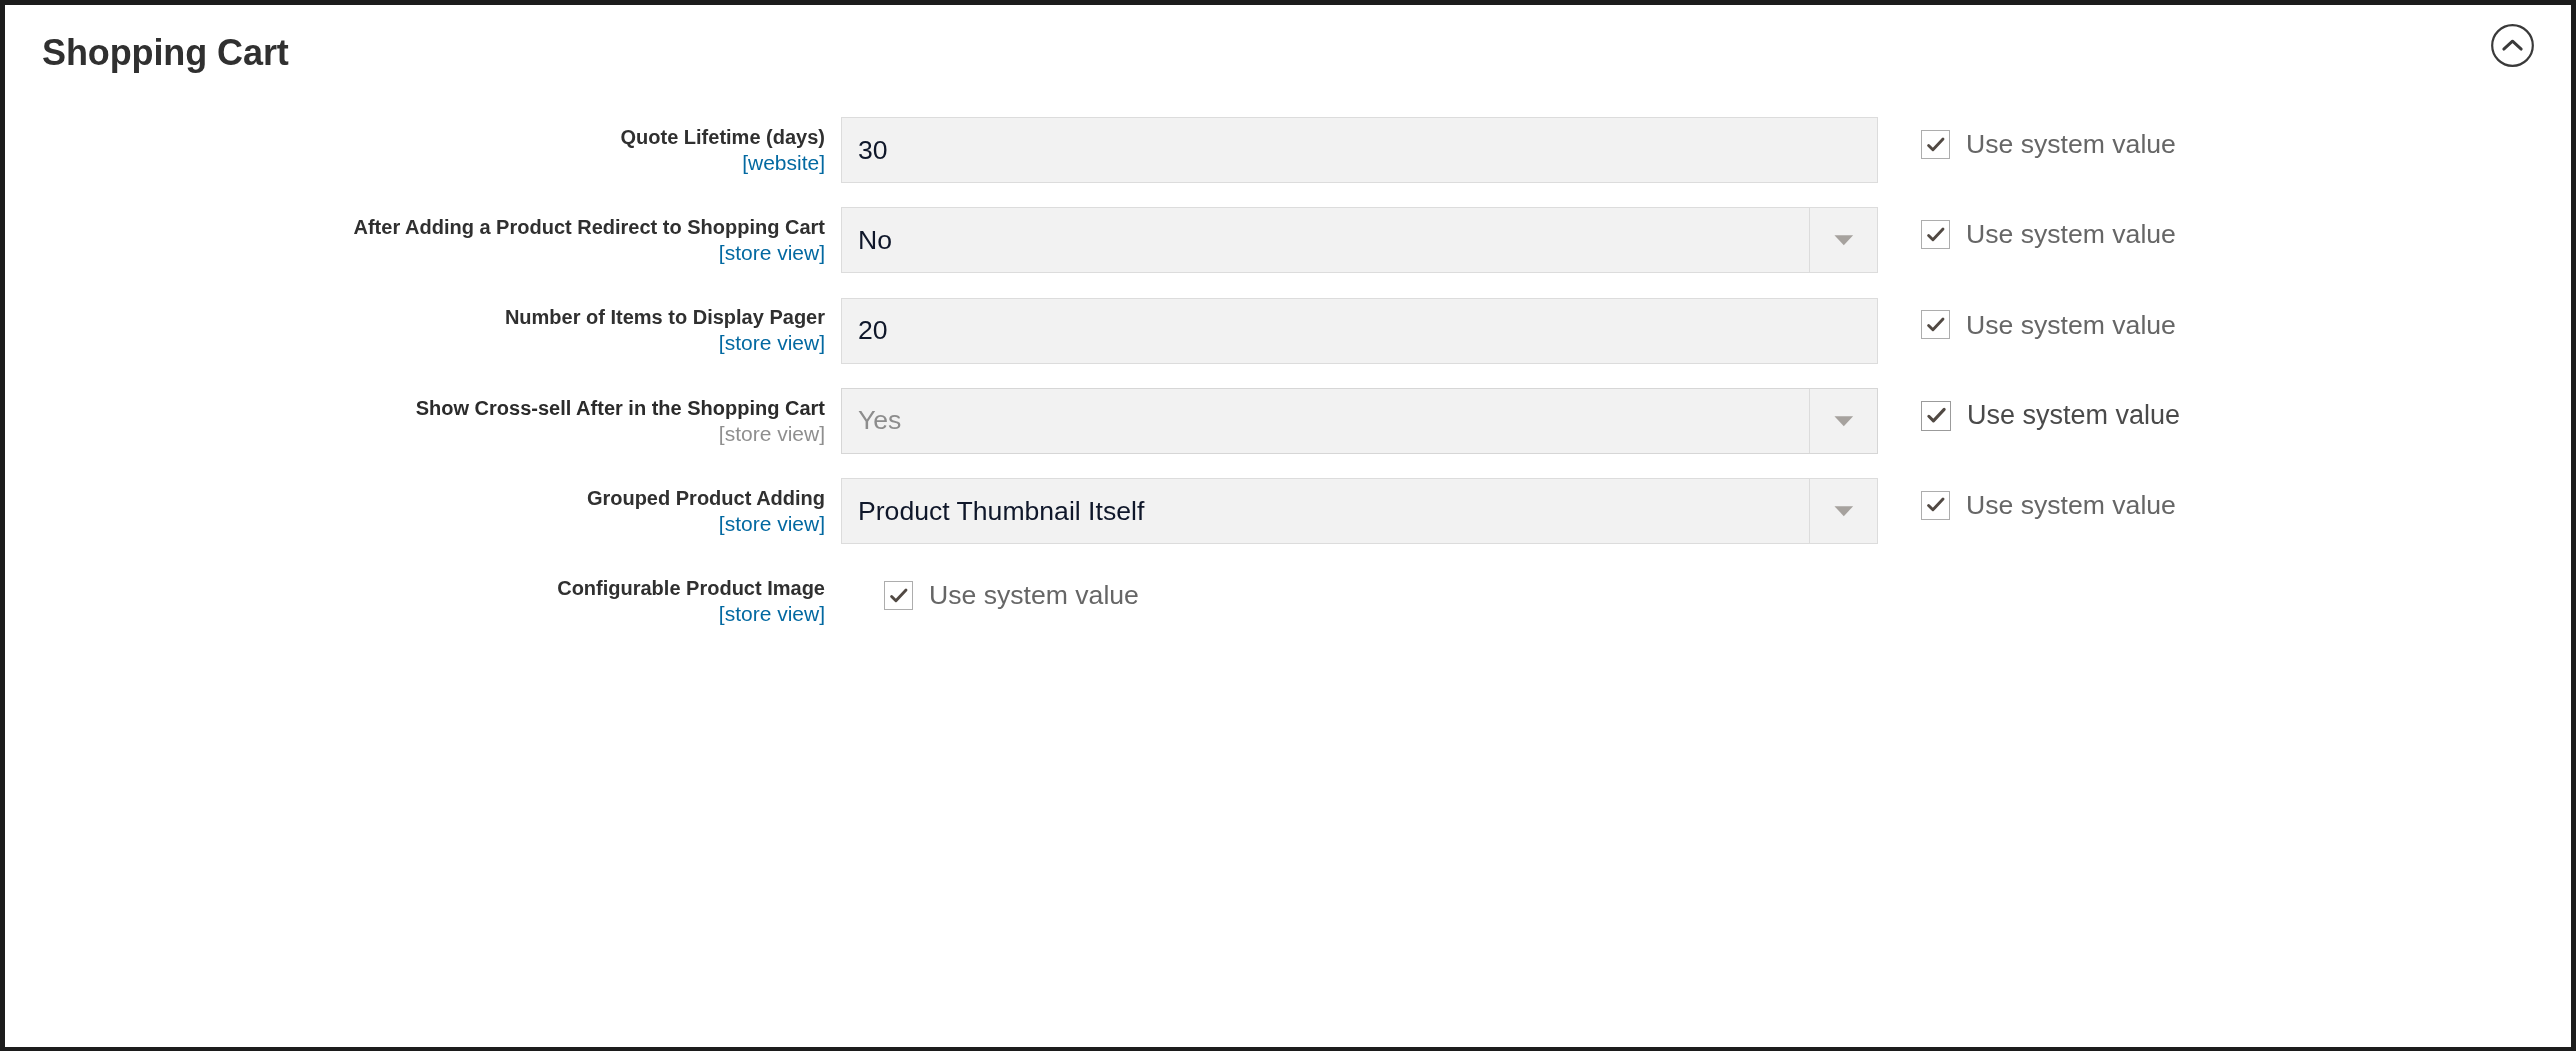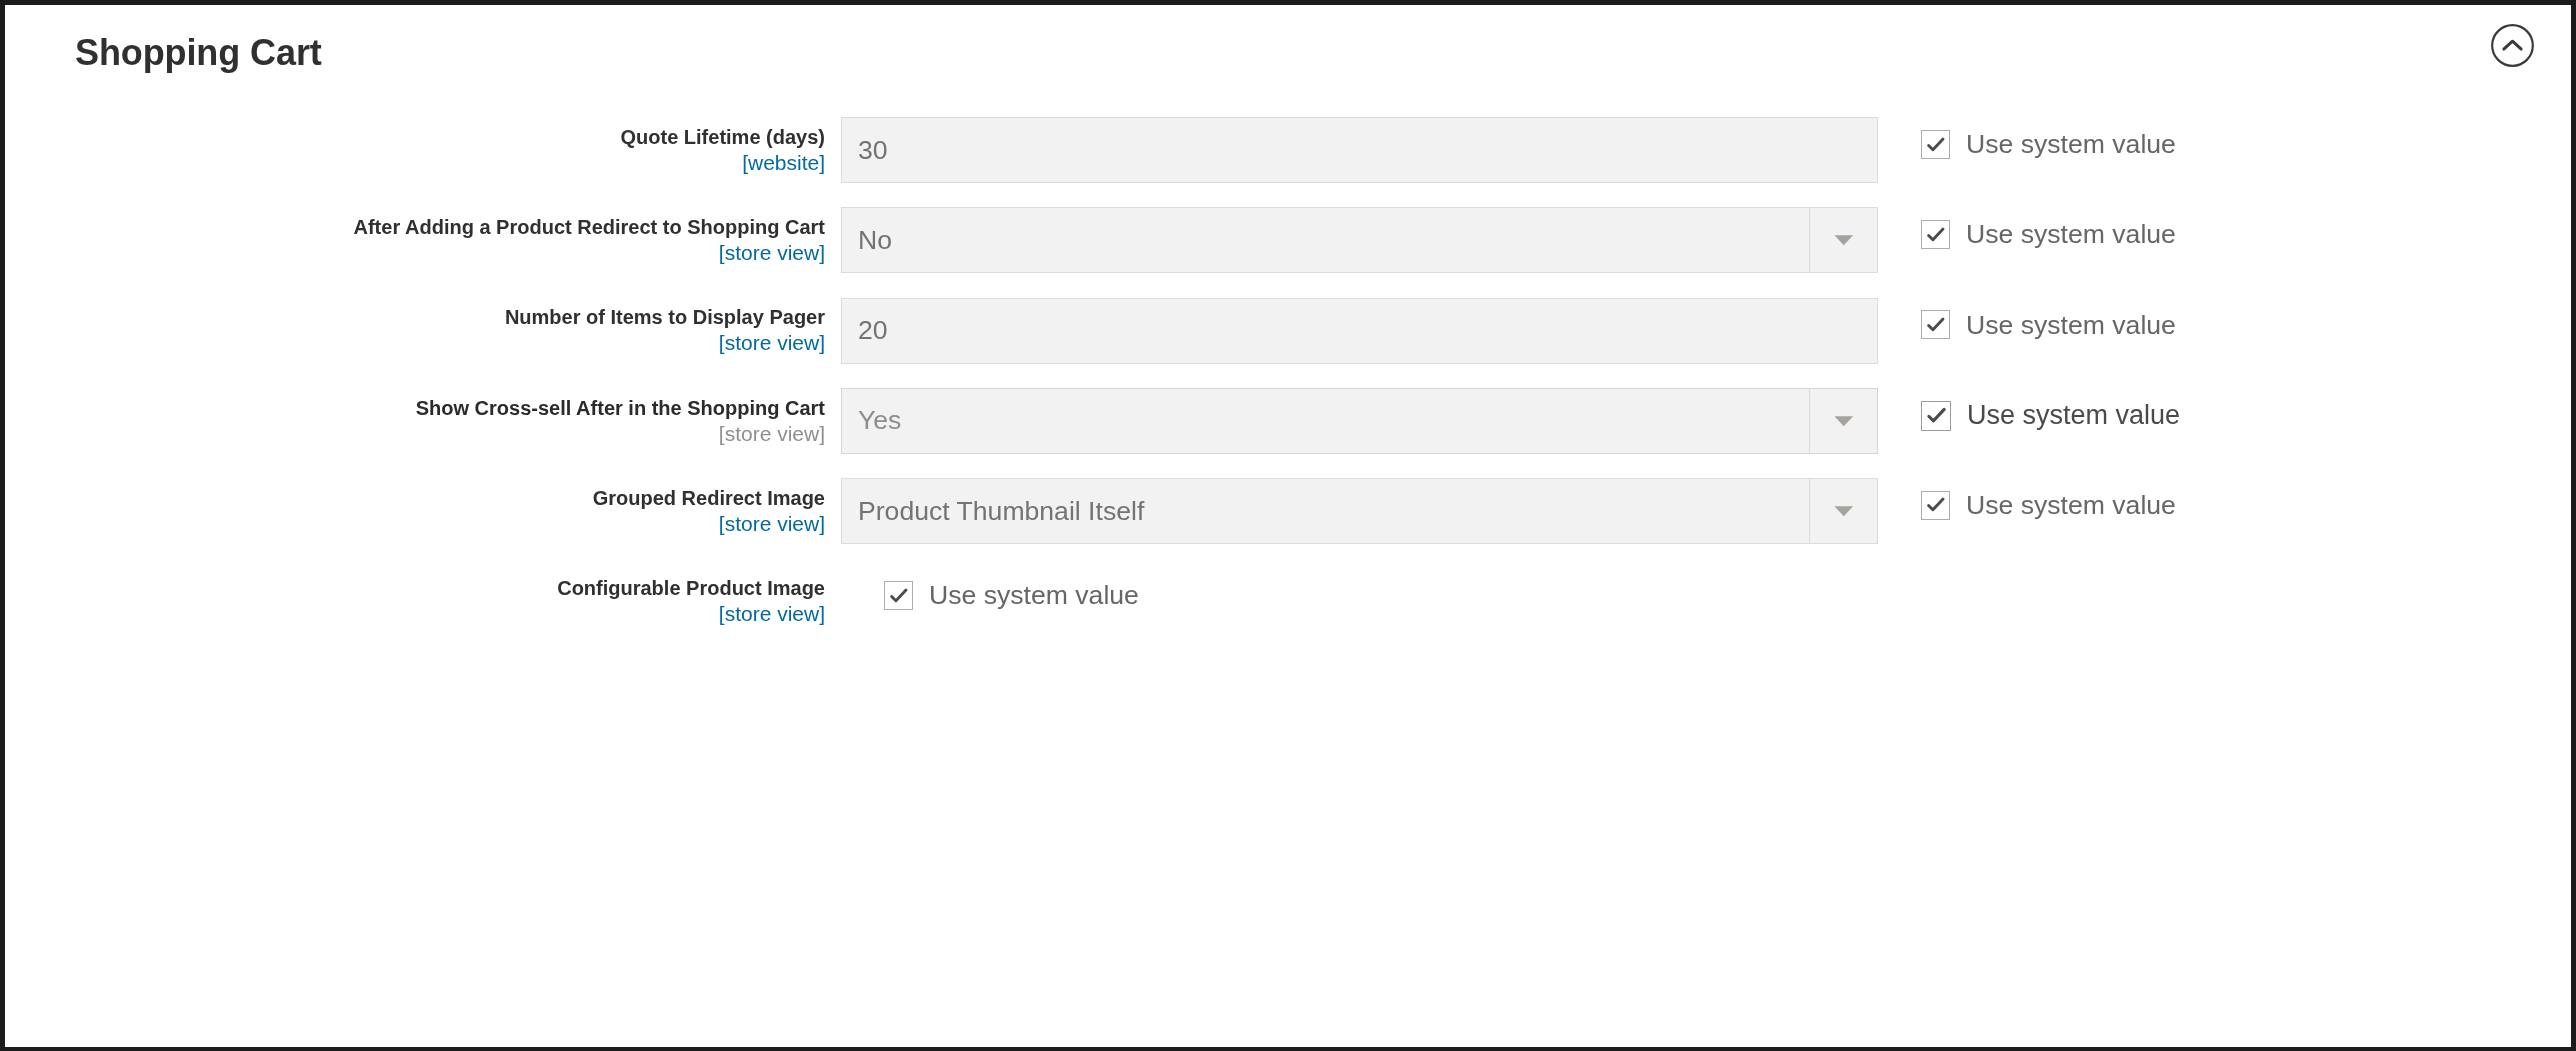--- a/index.html
+++ b/index.html
@@ -21,21 +21,20 @@
   }
 
   
   .section-header {
     position: relative;
     height: 95px;
     padding: 0 37px;
     display: flex;
     align-items: center;
     background: #ffffff;
-    margin-left: 33px;
   }
 
   .section-title {
     font-size: 36px;
     font-weight: bold;
     color: #303030;
     letter-spacing: -0.1px;
     line-height: 1;
   }
 
@@ -99,21 +98,21 @@
     width: 100%;
     height: 66px;
     background: #f2f2f2;
     border: 1.4px solid #dcdcdc;
     display: flex;
     align-items: center;
   }
 
   .ctl-value {
     font-size: 26.6px;
-    color: #737373;
+    color: #0f172a;
     padding-left: 16px;
     line-height: 1;
     white-space: nowrap;
     overflow: hidden;
   }
 
   .ctl.select .ctl-value { padding-right: 79px; text-align: right; }
 
   .select-arrow {
     position: absolute;
@@ -268,21 +267,21 @@
           <svg width="23" height="23" viewBox="0 0 30 30" aria-hidden="true">
             <polyline points="5,16 11,22 25,7" fill="none" stroke="#514943" stroke-width="4" stroke-linecap="round" stroke-linejoin="round"></polyline>
           </svg>
         </span>
         <span class="sysval-label">Use system value</span>
       </div>
     </div>
 
     <div class="field-row">
       <div class="field-label-col">
-        <span class="field-label">Grouped Redirect Image</span>
+        <span class="field-label">Grouped Product Adding</span>
         <span class="field-scope">[store view]</span>
       </div>
       <div class="field-control-col">
         <div class="ctl select">
           <span class="ctl-value">Product Thumbnail Itself</span>
           <span class="select-arrow">
             <svg width="21.6" height="14.4" viewBox="0 0 30 20" aria-hidden="true">
               <polygon points="2,3 28,3 15,17" fill="#a6a29e"></polygon>
             </svg>
           </span>

